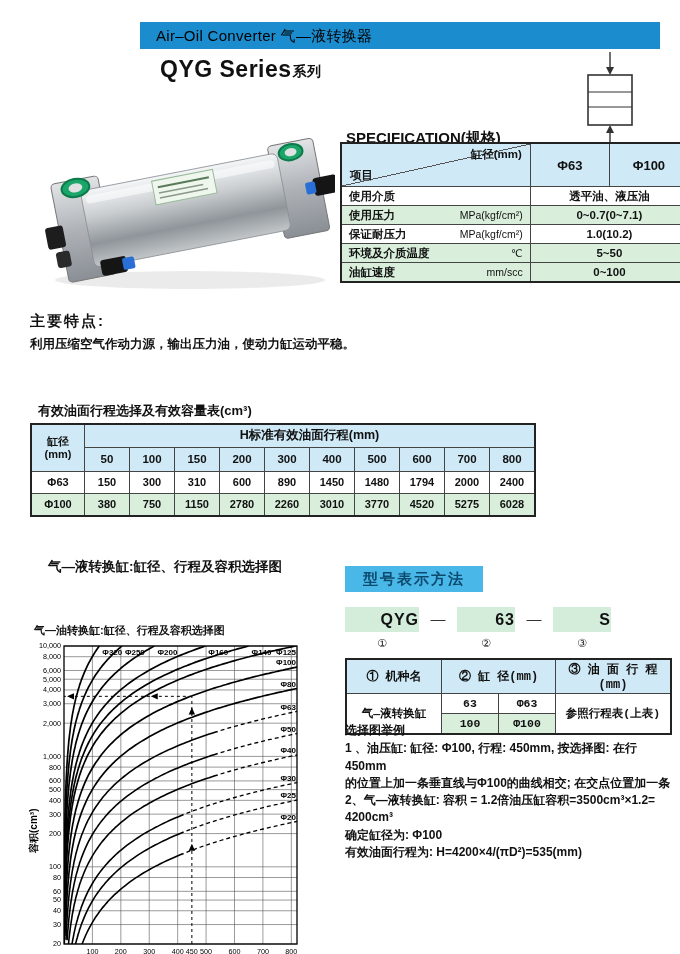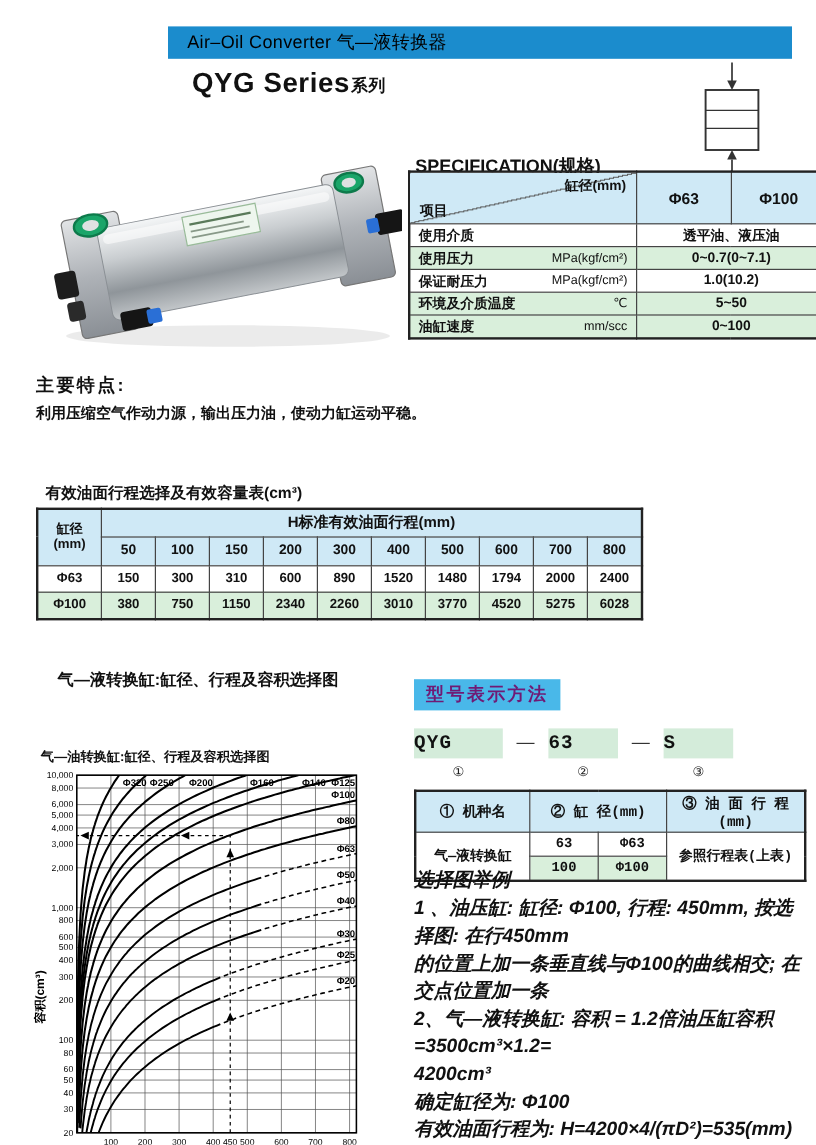--- a/index.html
+++ b/index.html
@@ -47,39 +47,39 @@
   .stroke-h1{height:23px;font-size:12.5px;}
   .stroke-h2 th{width:42px;height:21px;}
   .stroke-row td{height:19px;font-weight:600;font-size:11px;}
 
   
   .chart-section-title{left:48px;top:558px;font-size:13.5px;font-weight:bold;}
   .chart-box{left:28px;top:592px;width:276px;}
   .chart-inner-title{font-size:11px;font-weight:bold;padding-left:6px;margin-bottom:2px;margin-top:31px;}
 
   
-  .model-banner{left:345px;top:566px;width:122px;height:26px;background:#49b8e9;color:#701a75;
+  .model-banner{left:345px;top:566px;width:138px;height:26px;background:#49b8e9;color:#0c4a6e;
     font-size:15px;font-weight:bold;text-align:center;line-height:26px;letter-spacing:2px;}
   .code-row{left:345px;top:607px;display:flex;align-items:flex-start;}
   .code-unit{display:flex;flex-direction:column;align-items:center;}
   .code-box{height:25px;line-height:25px;background:#d4ecda;font-weight:bold;font-size:16px;
-    text-align:left;letter-spacing:1px;font-family:Liberation Mono, monospace;}
+    text-align:right;letter-spacing:1px;}
   .code-box.b0{width:74px;} .code-box.b1{width:58px;} .code-box.b2{width:58px;}
   .code-sep{width:38px;height:25px;line-height:23px;text-align:center;font-size:15px;color:#333;}
   .code-mark{font-size:11px;margin-top:5px;color:#222;}
 
   .model-table{left:345px;top:658px;font-size:12px;border:2px solid #222;}
   .model-table td,.model-table th{border:1px solid #444;text-align:center;font-family:Liberation Mono, monospace;}
   .model-table th{background:#cfe9f6;height:22px;font-weight:bold;font-size:12px;}
   .model-table td{height:17px;font-weight:600;font-size:11.5px;}
   .mt-c0{width:92px;} .mt-c1{width:54px;} .mt-c2{width:54px;} .mt-c3{width:112px;}
   .mt-green td{background:#d9efdb;}
 
   
-  .example-block{left:345px;top:722px;width:328px;font-size:16px;line-height:1.44;font-weight:600;font-style:italic;}
+  .example-block{left:345px;top:722px;width:328px;font-size:12px;line-height:1.44;font-weight:600;}
   .example-title{font-weight:bold;margin-bottom:1px;}
 
   svg{display:block;}
 </style>
 </head>
 <body>
 
 <div class="abs banner">Air–Oil Converter 气—液转换器</div>
 
 <div class="abs series">
@@ -221,32 +221,32 @@
       </tr>
   </tbody>
   <tbody>
       <tr class="stroke-row row-white">
         <td>Φ63</td>
         <td>150</td>
         <td>300</td>
         <td>310</td>
         <td>600</td>
         <td>890</td>
-        <td>1520</td>
+        <td>1450</td>
         <td>1480</td>
         <td>1794</td>
         <td>2000</td>
         <td>2400</td>
       </tr>
       <tr class="stroke-row row-green">
         <td>Φ100</td>
         <td>380</td>
         <td>750</td>
         <td>1150</td>
-        <td>2340</td>
+        <td>2780</td>
         <td>2260</td>
         <td>3010</td>
         <td>3770</td>
         <td>4520</td>
         <td>5275</td>
         <td>6028</td>
       </tr>
     </tbody>
 </table>
 

